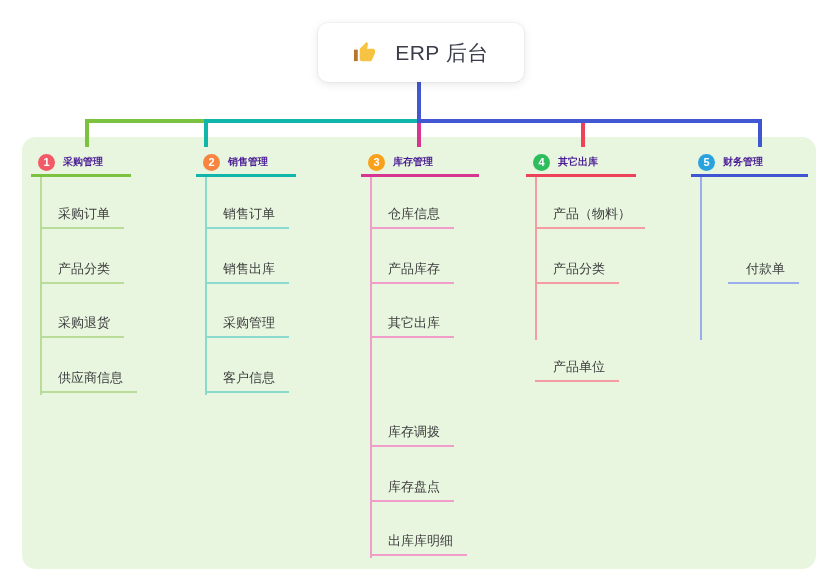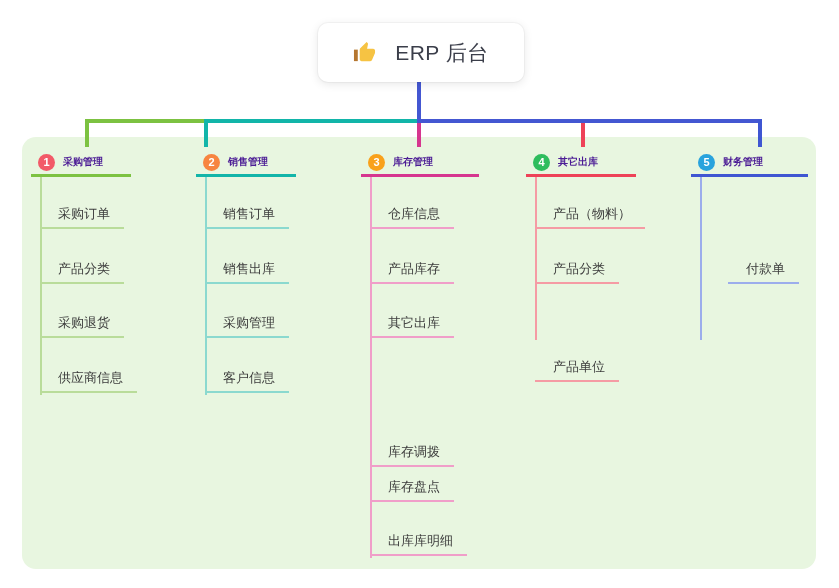--- a/index.html
+++ b/index.html
@@ -97,21 +97,21 @@
       </div>
       <div class="branch-col" style="left: 361px; top: 150px; width: 118px;">
         <div class="branch-header" style="border-bottom-color: rgb(214, 54, 143);">
           <span class="badge" style="background: rgb(249, 161, 27);">3</span>
           <span class="branch-title">库存管理</span>
         </div>
         <div class="vline" style="left: 9px; top: 27px; height: 381px; background: rgb(240, 158, 201);"></div>
         <div class="child-row" style="top: 51px; border-bottom-color: rgb(240, 158, 201);">仓库信息</div>
         <div class="child-row" style="top: 105.5px; border-bottom-color: rgb(240, 158, 201);">产品库存</div>
         <div class="child-row" style="top: 160px; border-bottom-color: rgb(240, 158, 201);">其它出库</div>
-        <div class="child-row" style="top: 269px; border-bottom-color: rgb(240, 158, 201); margin-top: 20px;">库存调拨</div>
+        <div class="child-row" style="top: 269px; border-bottom-color: rgb(240, 158, 201);">库存调拨</div>
         <div class="child-row" style="top: 323.5px; border-bottom-color: rgb(240, 158, 201);">库存盘点</div>
         <div class="child-row" style="top: 378px; border-bottom-color: rgb(240, 158, 201);">出库库明细</div>
       </div>
       <div class="branch-col" style="left: 526px; top: 150px; width: 110px;">
         <div class="branch-header" style="border-bottom-color: rgb(238, 66, 88);">
           <span class="badge" style="background: rgb(46, 189, 93);">4</span>
           <span class="branch-title">其它出库</span>
         </div>
         <div class="vline" style="left: 9px; top: 27px; height: 163px; background: rgb(245, 155, 164);"></div>
         <div class="child-row" style="top: 51px; border-bottom-color: rgb(245, 155, 164);">产品（物料）</div>

